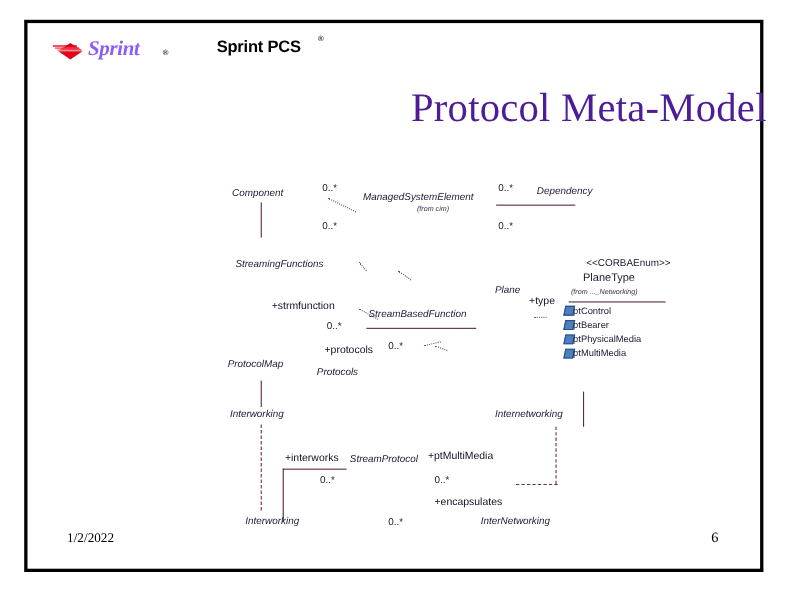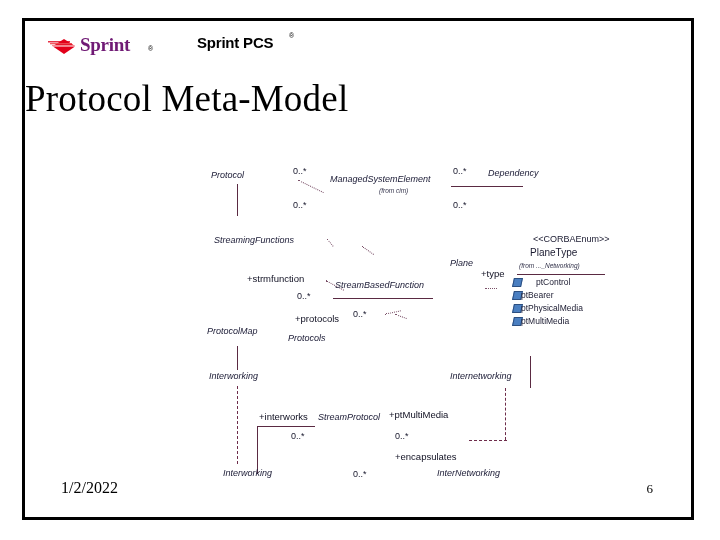--- a/index.html
+++ b/index.html
@@ -44,24 +44,25 @@
     left: 0;
     top: 3px;
     width: 34px;
     height: 20px;
   }
   .sprint-word {
     position: absolute;
     left: 33px;
     top: 0px;
     font-family: "Liberation Serif", serif;
+    font-style: italic;
     font-weight: bold;
     font-size: 19px;
     letter-spacing: -0.3px;
-    color: #701a75;
+    color: #8b5cf6;
     line-height: 24px;
   }
   .sprint-reg {
     position: absolute;
     left: 101px;
     top: 12px;
     font-size: 7px;
     color: #000;
   }
   .pcs-word {
@@ -81,24 +82,24 @@
     font-size: 7px;
     color: #000;
   }
 
   
   .slide-title {
     position: absolute;
     left: 0;
     top: 56px;
     width: 672px;
-    text-align: left;
+    text-align: right;
     font-family: "Liberation Serif", serif;
     font-size: 37px;
-    color: #000000;
+    color: #4c1d95;
     letter-spacing: 0.2px;
   }
 
   
   .diagram {
     position: absolute;
     left: 160px;
     top: 125px;
     width: 420px;
     height: 330px;
@@ -183,21 +184,21 @@
     border: 1px solid #2c4f80;
     transform: skewX(-12deg);
   }
 
   
   .footer-date {
     position: absolute;
     left: 36px;
     bottom: 20px;
     font-family: "Liberation Serif", serif;
-    font-size: 16px;
+    font-size: 12px;
     color: #000;
   }
   .footer-page {
     position: absolute;
     right: 38px;
     bottom: 20px;
     font-family: "Liberation Serif", serif;
     font-size: 13px;
     color: #000;
   }
@@ -220,21 +221,21 @@
       <span class="sprint-reg">®</span>
     </div>
     <span class="pcs-word">Sprint PCS</span>
     <span class="pcs-reg">®</span>
   </div>
 
   <div class="slide-title">Protocol Meta-Model</div>
 
   <div class="diagram">
 
-    <div class="lbl cls" style="left:26px; top:24px;">Protocol</div>
+    <div class="lbl cls" style="left:26px; top:24px;">Component</div>
     <div class="line-v" style="left:52px; top:38px; height:32px;"></div>
 
     <div class="lbl mult" style="left:108px; top:20px;">0..*</div>
     <div class="lbl mult" style="left:108px; top:54px;">0..*</div>
 
     <div class="dotline" style="left:112px; top:40px; width:28px; transform:rotate(26deg);"></div>
 
     <div class="lbl cls" style="left:145px; top:28px;">ManagedSystemElement</div>
     <div class="lbl sub" style="left:194px; top:41px;">(from cim)</div>
 
@@ -262,21 +263,21 @@
     <div class="lbl role" style="left:296px; top:122px;">+type</div>
     <div class="dotline" style="left:300px; top:142px; width:12px;"></div>
 
     <div class="enum-box" style="left:322px; top:88px; width:100px;">
       <div class="lbl ster" style="left:3px; top:0px;margin-left:23px;">&lt;&lt;CORBAEnum&gt;&gt;</div>
       <div class="lbl enumname" style="left:23px; top:13px;">PlaneType</div>
       <div class="lbl sub" style="left:12px; top:28px;">(from ..._Networking)</div>
       <div class="enum-rule" style="left:10px; top:40px; width:88px;"></div>
 
       <div class="bullet" style="left:6px; top:44px;"></div>
-      <div class="lbl enumitem" style="left:29px; top:43px;text-align:center;">ptControl</div>
+      <div class="lbl enumitem" style="left:14px; top:43px;text-align:center;">ptControl</div>
 
       <div class="bullet" style="left:6px; top:57px;"></div>
       <div class="lbl enumitem" style="left:14px; top:56px;">ptBearer</div>
 
       <div class="bullet" style="left:6px; top:70px;"></div>
       <div class="lbl enumitem" style="left:14px; top:69px;">ptPhysicalMedia</div>
 
       <div class="bullet" style="left:6px; top:83px;"></div>
       <div class="lbl enumitem" style="left:14px; top:82px;">ptMultiMedia</div>
     </div>

